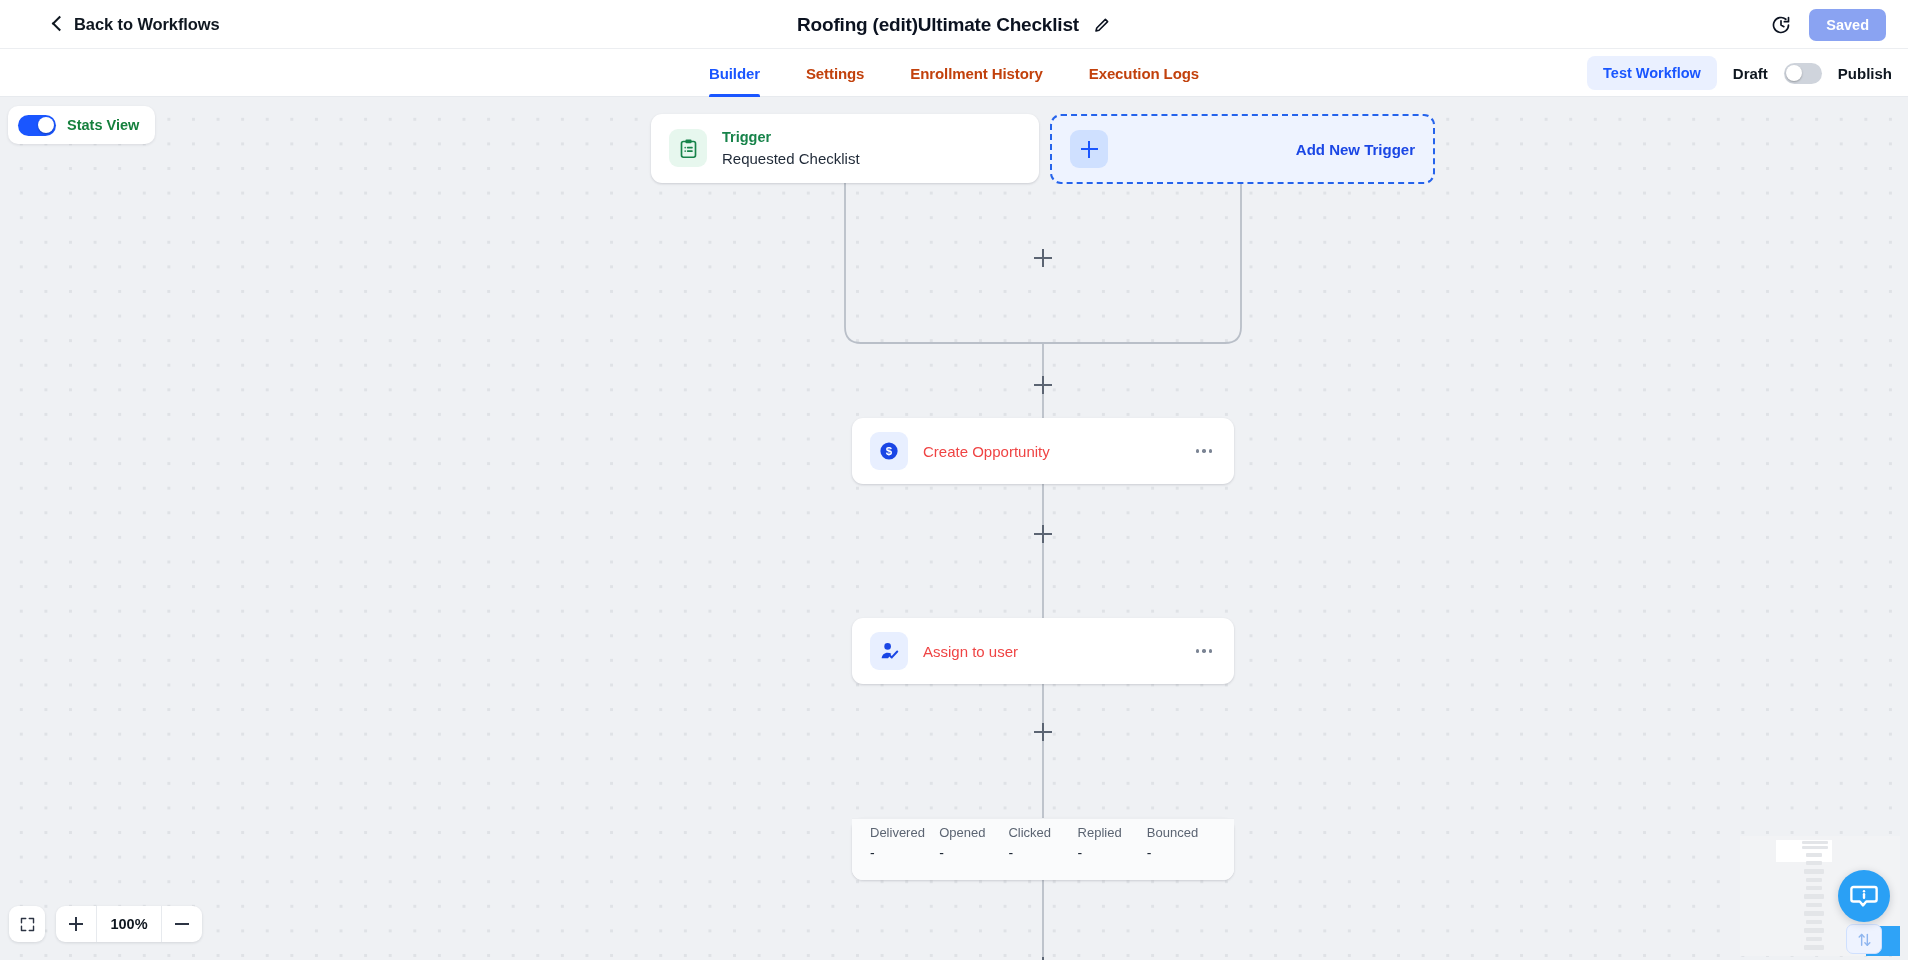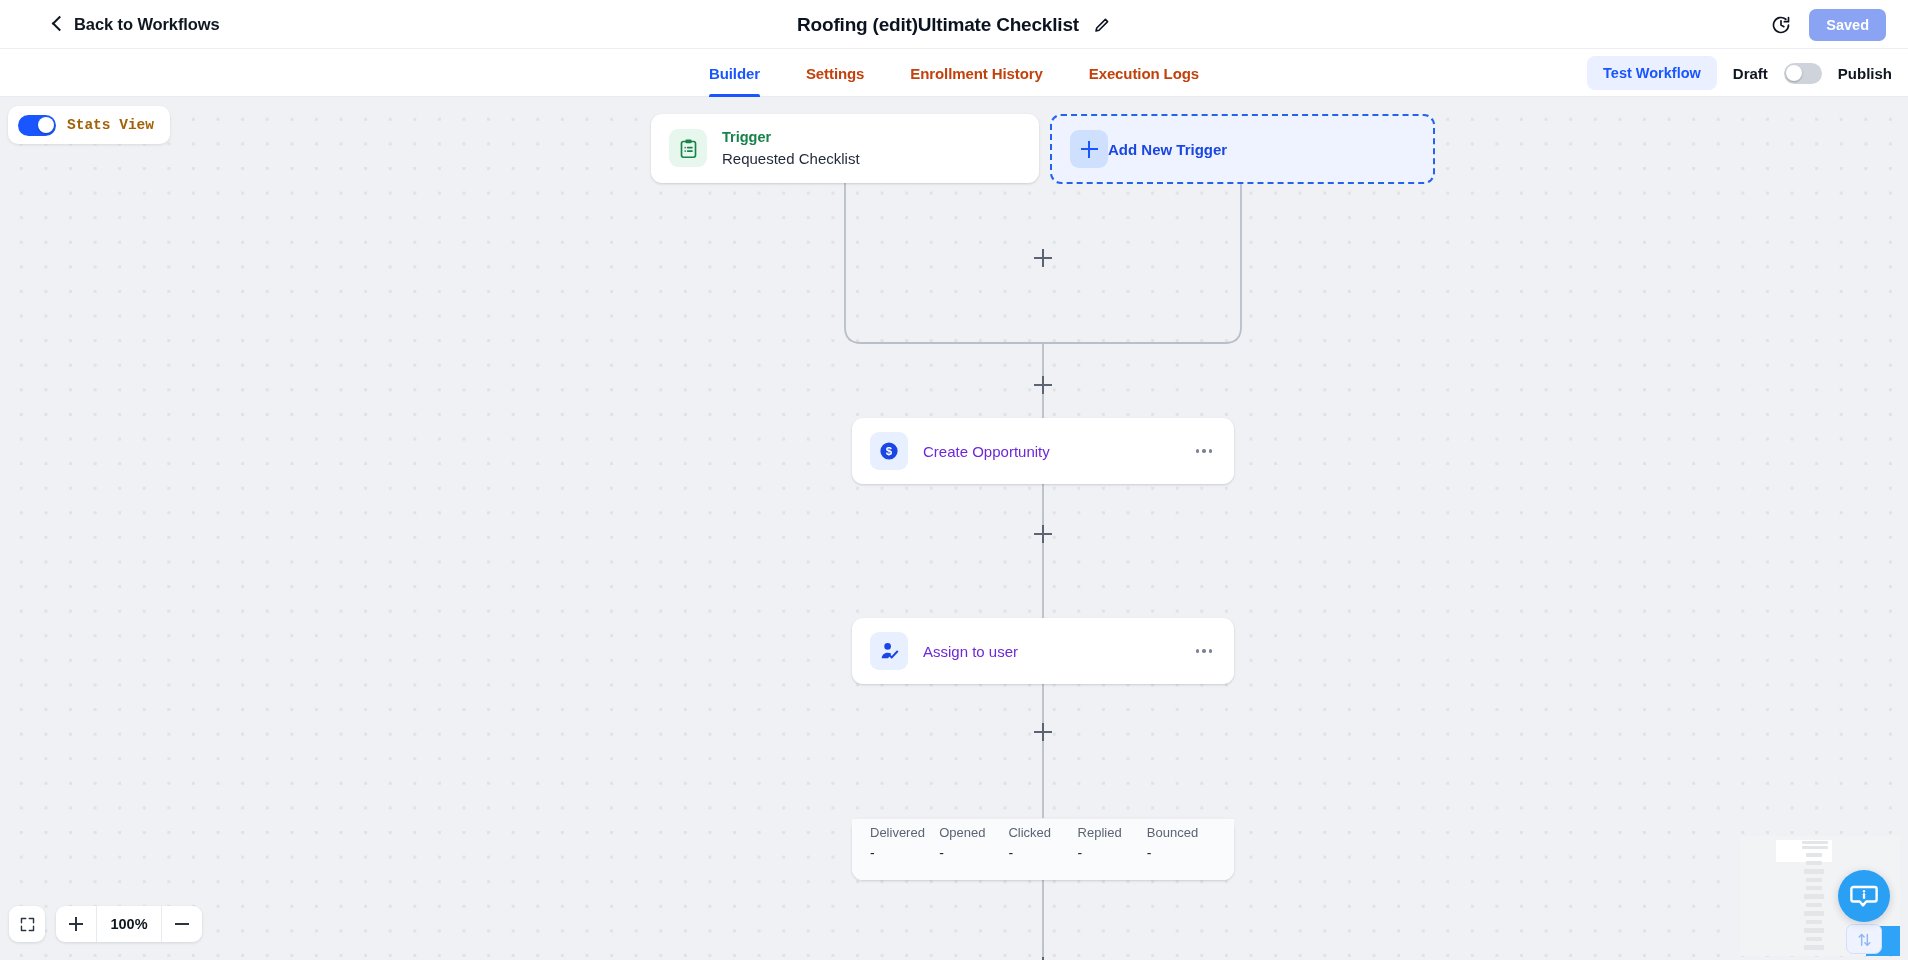--- a/index.html
+++ b/index.html
@@ -113,21 +113,21 @@
 
   
   .stats-pill {
     position: absolute; left: 8px; top: 9px;
     background: #ffffff; border-radius: 10px;
     box-shadow: 0 1px 3px rgba(16,24,40,.10);
     height: 38px; padding: 0 16px 0 10px;
     display: flex; align-items: center; gap: 11px;
     z-index: 20;
   }
-  .stats-label { font-size: 14.5px; font-weight: 700; color: #a16207; font-family: Liberation Mono, monospace; }
+  .stats-label { font-size: 14.5px; font-weight: 700; color: #15803d; }
 
   
   .wires { position: absolute; inset: 0; z-index: 1; }
 
   
   .wire-plus {
     position: absolute; z-index: 3;
     width: 18px; height: 18px;
     transform: translate(-50%, -50%);
     cursor: pointer;
@@ -152,21 +152,21 @@
   .node-icon {
     width: 38px; height: 38px; border-radius: 9px;
     display: flex; align-items: center; justify-content: center;
     flex: none;
   }
   .node-icon.green { background: #e7f7ee; }
   .node-icon.blue  { background: #e8efff; }
   .node-texts { flex: 1; min-width: 0; }
   .node-kicker { font-size: 14.5px; font-weight: 700; color: #17834a; line-height: 1.35; }
   .node-sub { font-size: 15px; color: #1f2937; line-height: 1.4; }
-  .node-title { font-size: 15px; color: #6d28d9; }
+  .node-title { font-size: 15px; color: #ef4444; }
   .dots-btn {
     width: 24px; height: 20px; flex: none; cursor: pointer;
     display: flex; align-items: center; justify-content: center; gap: 3px;
   }
   .dots-btn i { width: 3.4px; height: 3.4px; border-radius: 50%; background: #7b8494; display: block; }
 
   
   .node-stats {
     border-top: 1px solid #eceef1;
     background: #fafbfc;
@@ -177,22 +177,22 @@
   .stat { width: 70px; }
   .stat-name { font-size: 13px; color: #5b6472; line-height: 1.5; }
   .stat-val  { font-size: 14px; color: #1f2937; line-height: 1.5; }
 
   
   .add-trigger {
     position: absolute; z-index: 5;
     background: #eef3ff;
     border: 2px dashed #2563eb;
     border-radius: 11px;
-    display: flex; align-items: center; 
-    padding: 14px 18px; cursor: pointer;
+    display: flex; align-items: center; gap: 15px;
+    padding: 14px 18px; cursor: pointer; justify-content: space-between;
   }
   .add-trigger-icon {
     width: 38px; height: 38px; border-radius: 9px;
     background: #cfe0ff; flex: none;
     display: flex; align-items: center; justify-content: center;
     position: relative;
   }
   .add-trigger-icon::before, .add-trigger-icon::after {
     content: ""; position: absolute; background: #1a56ff;
   }

